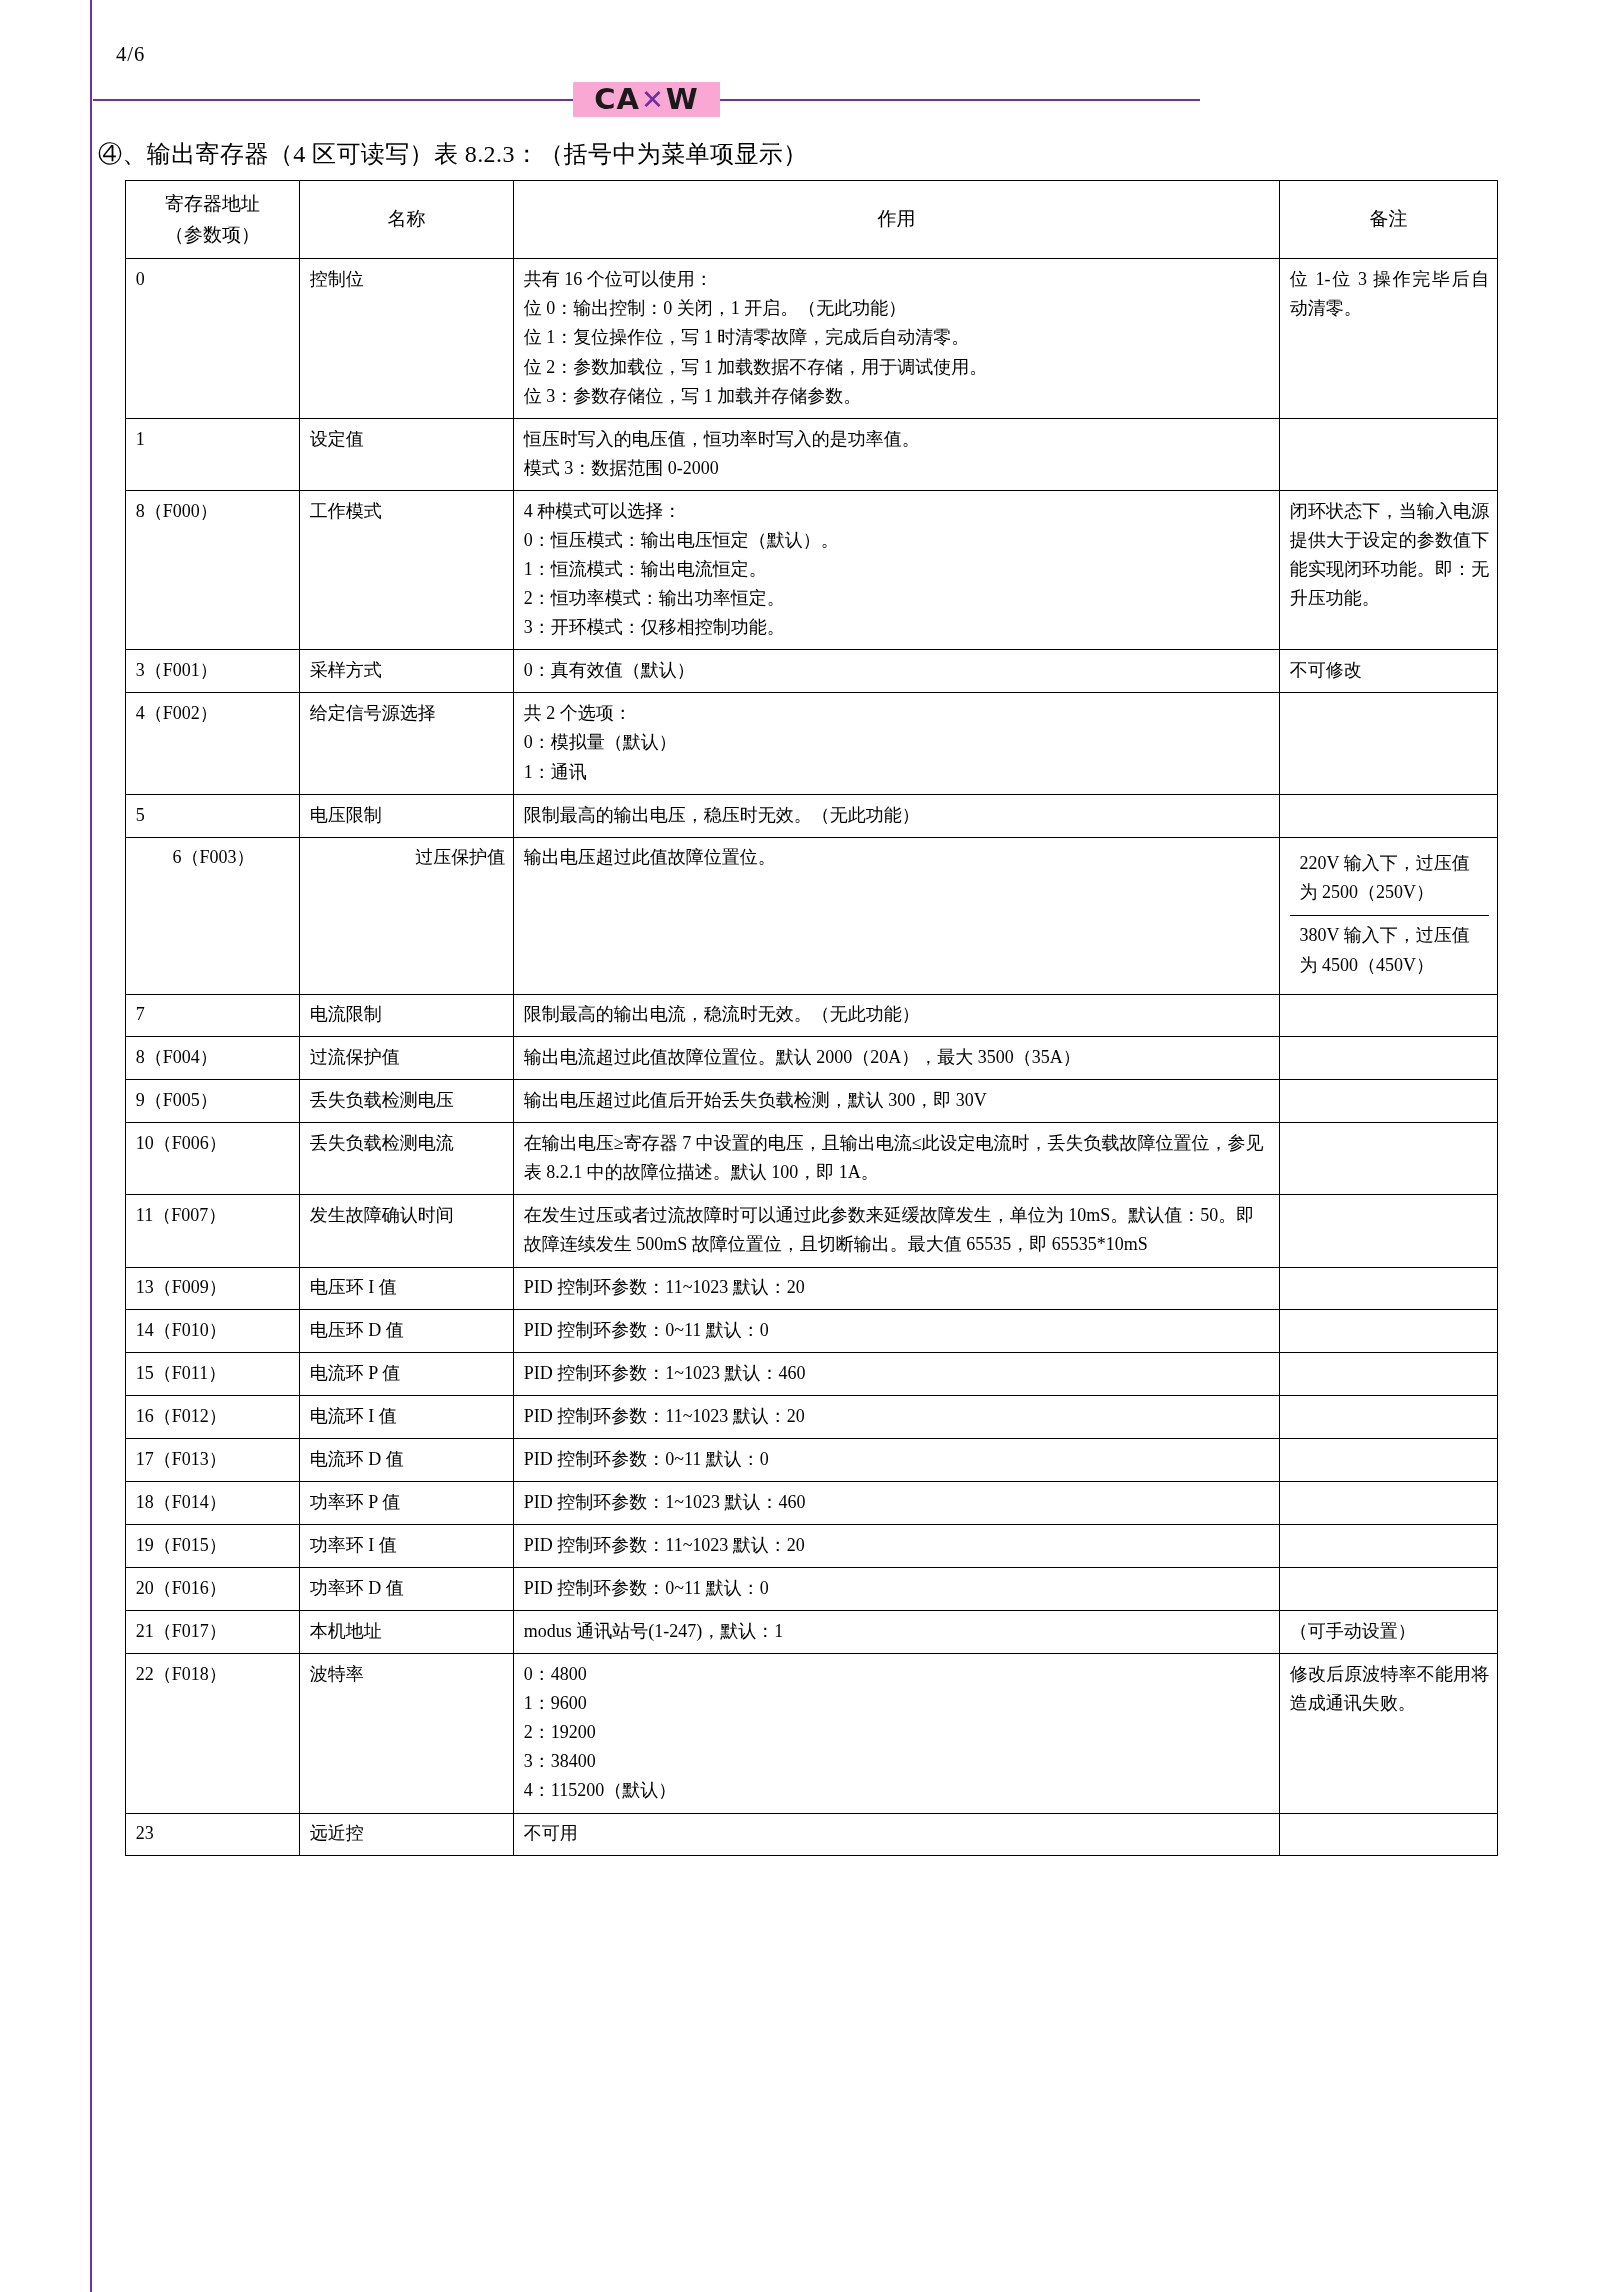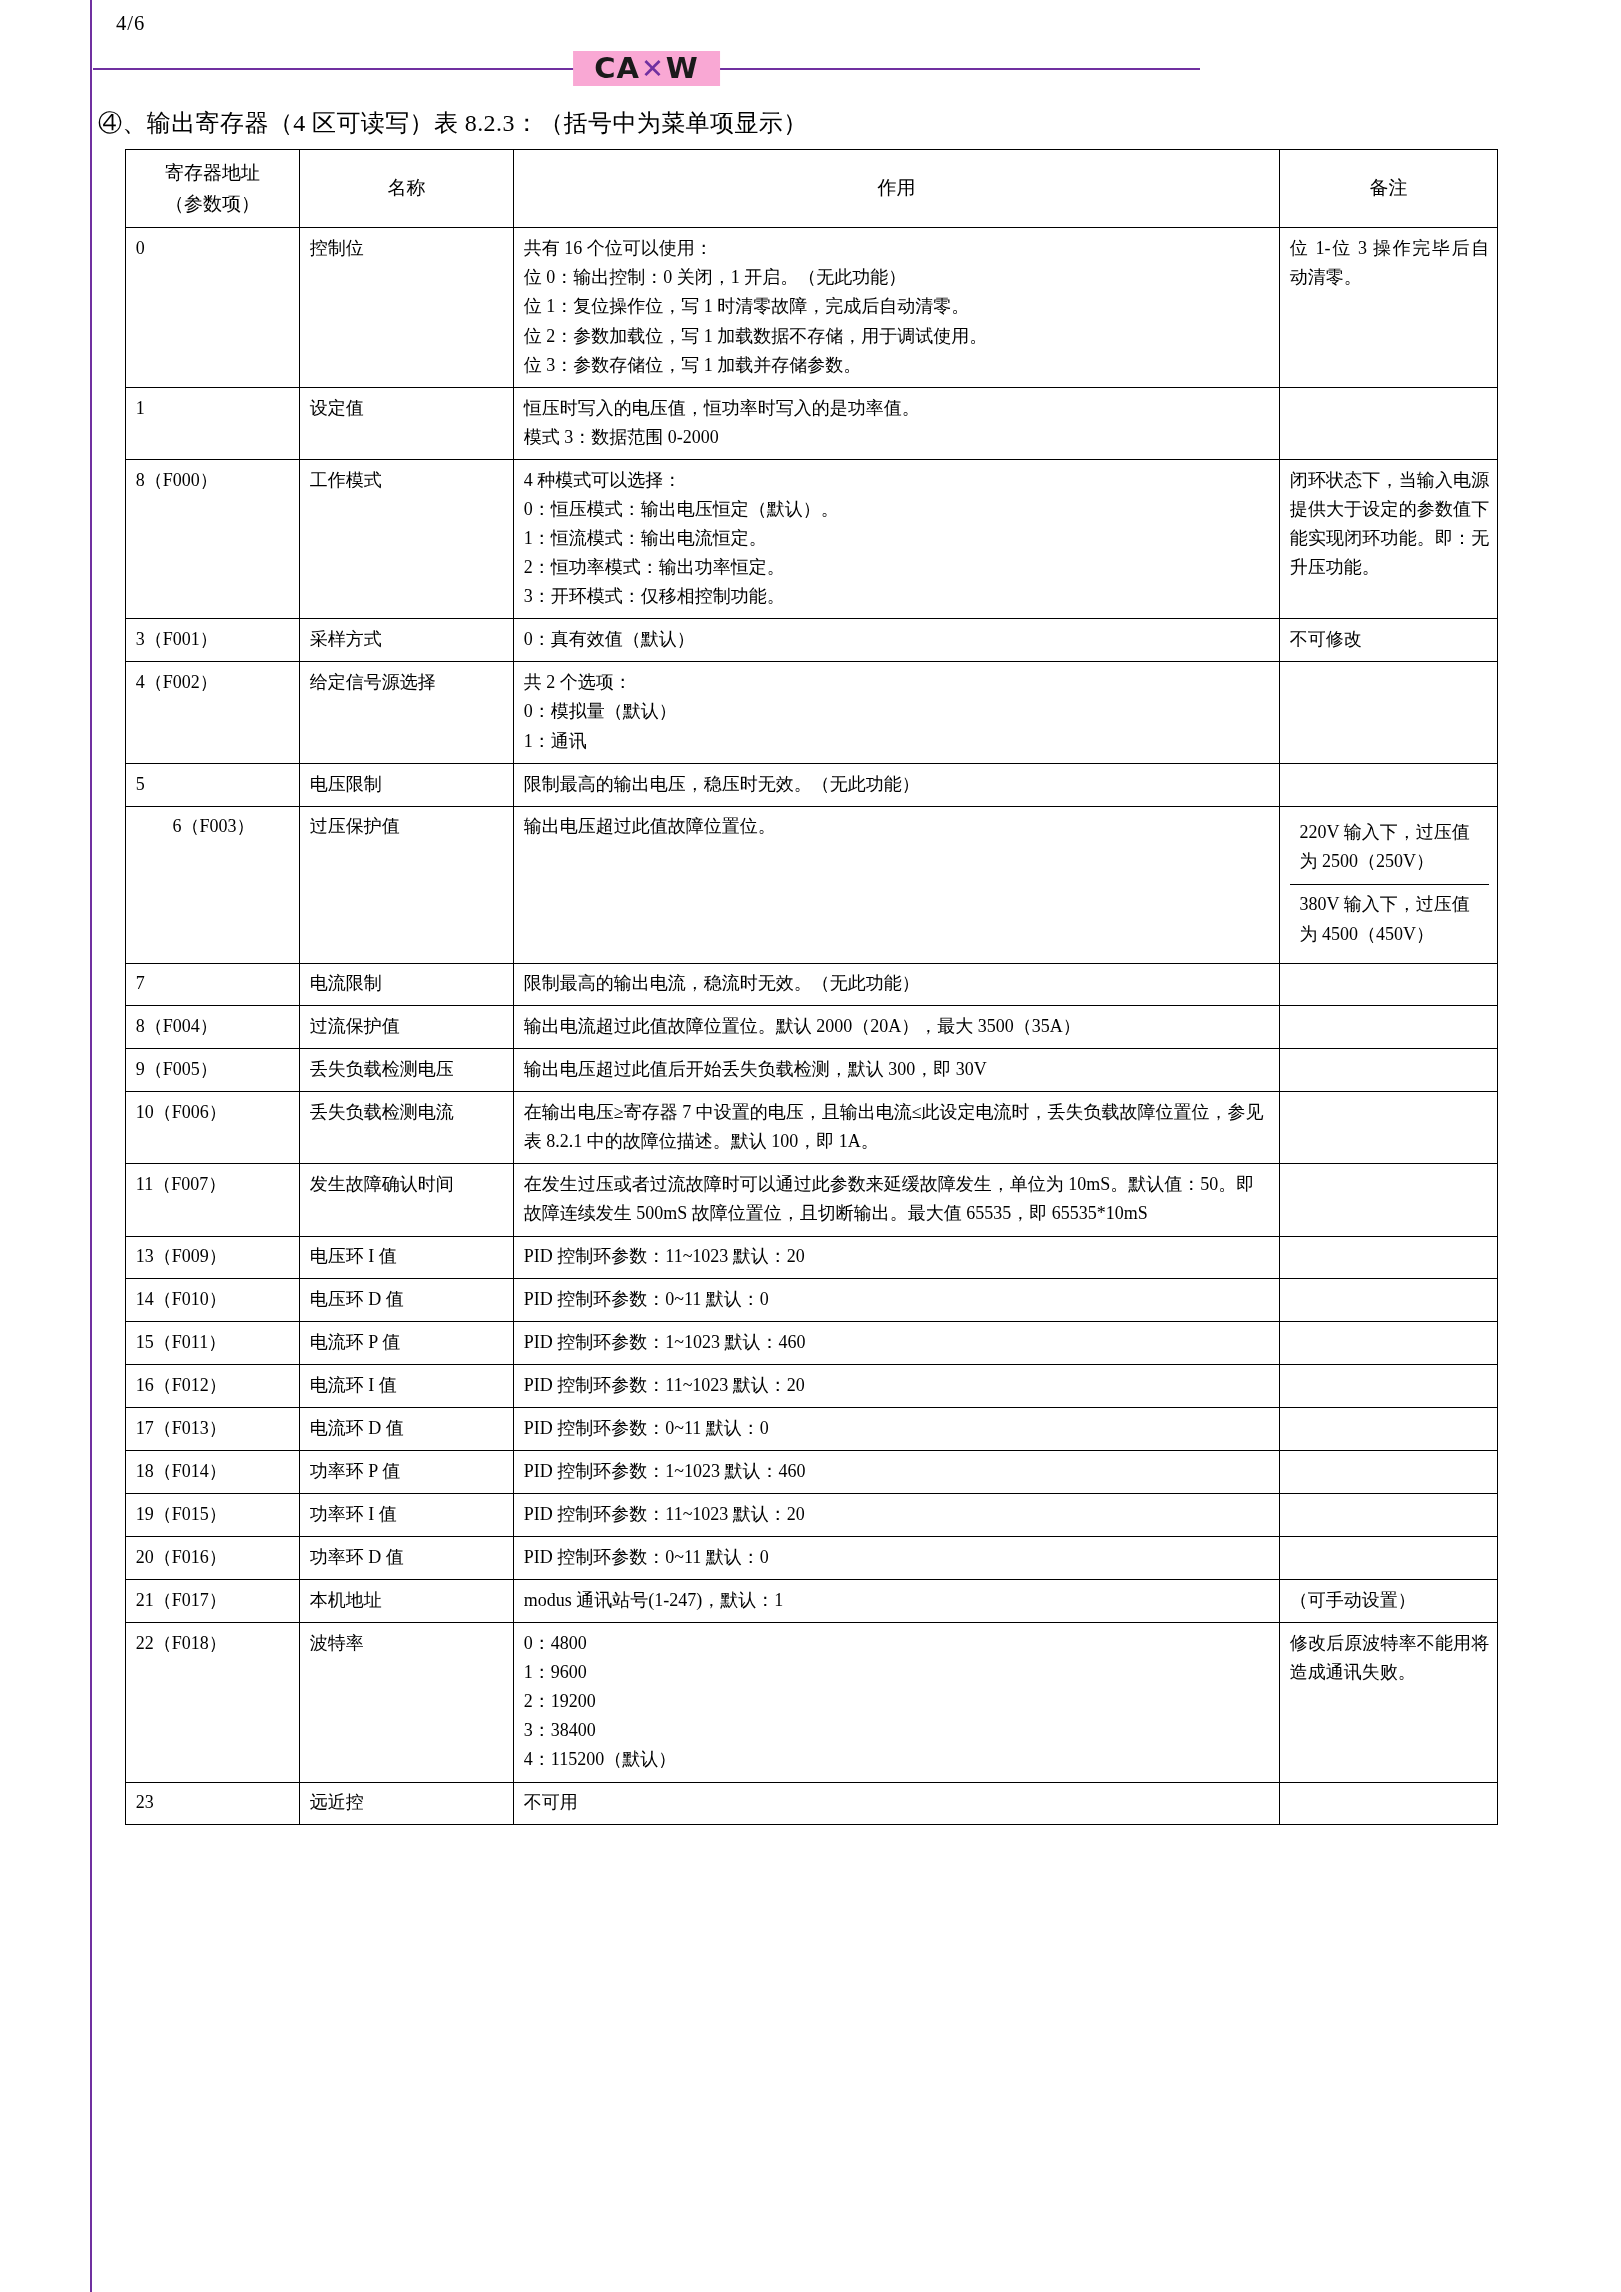--- a/index.html
+++ b/index.html
@@ -10,21 +10,21 @@
   body {
     width: 1621px;
     font-family: "Liberation Serif", "DejaVu Serif", serif;
     color: #000000;
   }
   .page {
     position: relative;
     width: 1293px;
     min-height: 2293px;
     box-sizing: border-box;
-    padding: 12px 0 0 0;
+    padding: 43px 0 0 0;
   }
   .left-rule {
     position: absolute;
     left: 90px;
     top: 0;
     bottom: 0;
     width: 2px;
     background: #7030a0;
   }
   .page-number {
@@ -203,21 +203,21 @@
         <tr>
           <td class="cell-addr">5</td>
           <td class="cell-name">电压限制</td>
           <td class="cell-func">
             <div>限制最高的输出电压，稳压时无效。（无此功能）</div>
           </td>
           <td class="cell-note just"></td>
         </tr>
         <tr>
           <td class="cell-addr vmid" style="text-align: center;">6（F003）</td>
-          <td class="cell-name vmid" style="text-align: left;">过压保护值</td>
+          <td class="cell-name vmid" style="text-align: right;">过压保护值</td>
           <td class="cell-func vmid">
             <div>输出电压超过此值故障位置位。</div>
           </td>
           <td class="nopad subnote">
             <div>220V 输入下，过压值为 2500（250V）</div>
             <div>380V 输入下，过压值为 4500（450V）</div>
           </td>
         </tr>
         <tr>
           <td class="cell-addr">7</td>

